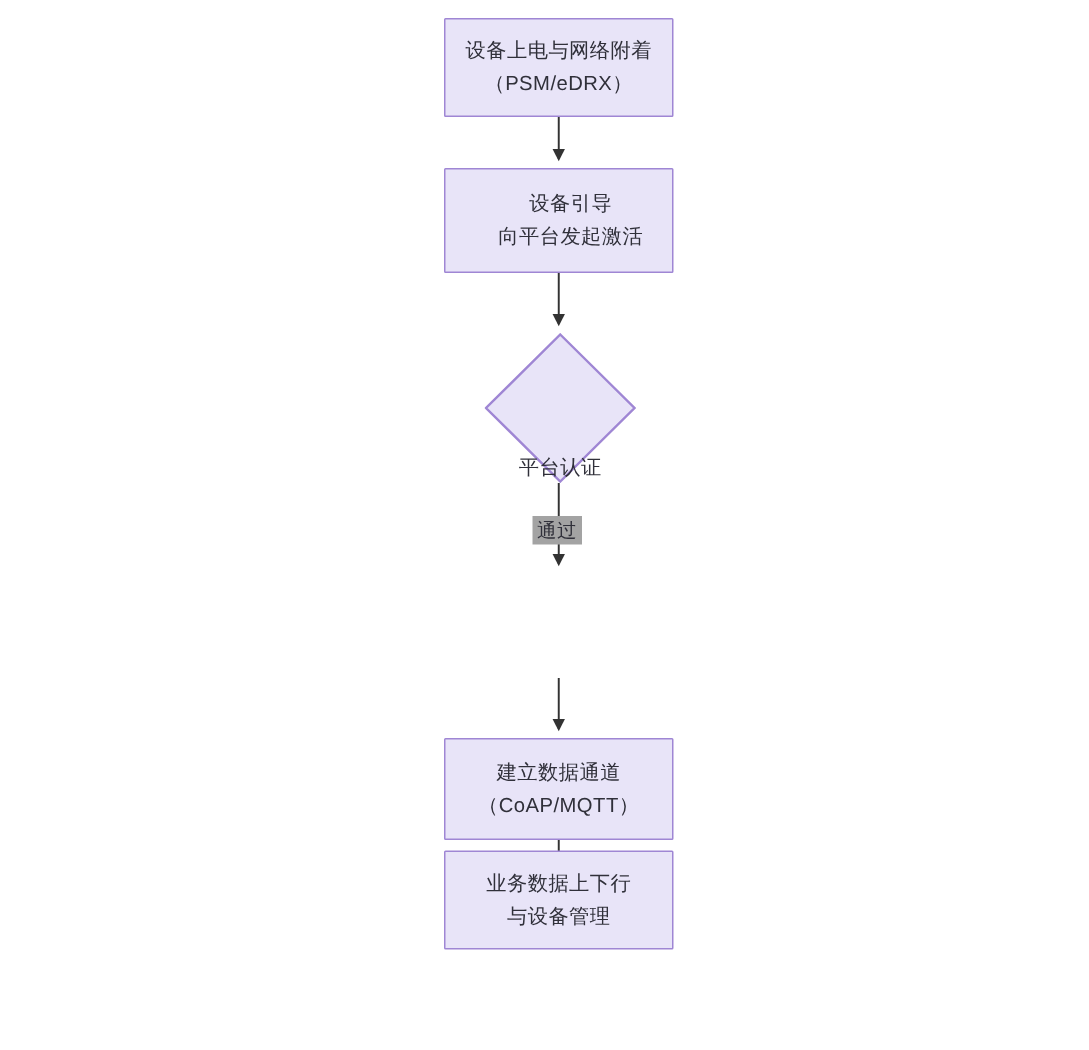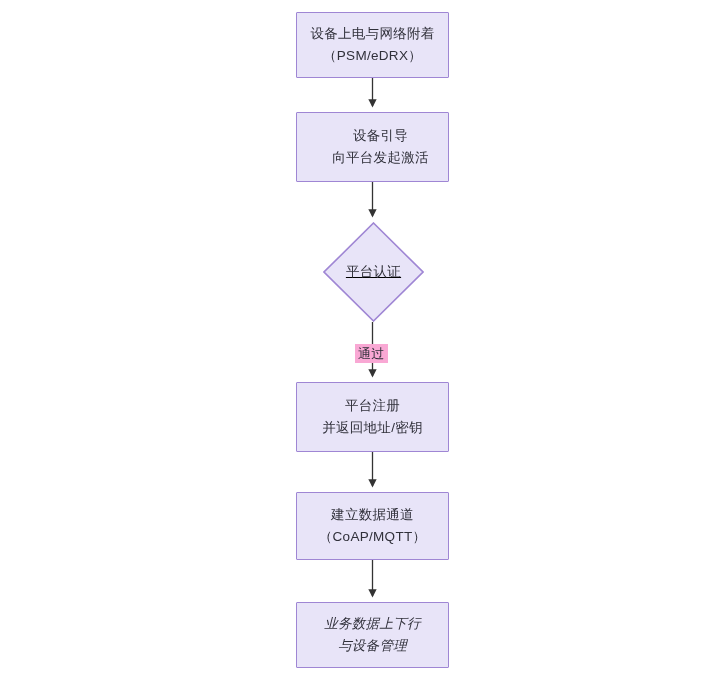--- a/index.html
+++ b/index.html
@@ -46,42 +46,41 @@
   .node-label {
     font-size: 13.5px;
     line-height: 22px;
     color: #30303a;
     white-space: pre-line;
     letter-spacing: 0.3px;
   }
   .node-decision {
     position: absolute;
     display: flex;
-    align-items: center;
+    align-items: flex-end;
     justify-content: center;
-    text-decoration: underline;
   }
   .diamond-shape {
     position: absolute;
     left: 0;
     top: 0;
     width: 100%;
     height: 100%;
   }
   .decision-label {
     position: relative;
     font-size: 13.5px;
     line-height: 20px;
     color: #30303a;
     letter-spacing: 0.3px;
     z-index: 2;
   }
   .edge-label {
     position: absolute;
-    background: #f9a8d4;
+    background: #a3a3a3;
     font-size: 13px;
     line-height: 17px;
     color: #30303a;
     padding: 1px 3px;
     letter-spacing: 0.3px;
     white-space: nowrap;
   }
 </style>
 </head>
 <body>
@@ -118,28 +117,24 @@
 
   <div class="node-decision" style="left:323px; top:222px; width:101px; height:100px;">
     <svg class="diamond-shape" viewBox="0 0 101 100" preserveAspectRatio="none" xmlns="http://www.w3.org/2000/svg">
       <polygon points="50.5,1 100,50 50.5,99 1,50" fill="#e8e4f8" stroke="#9f86d4" stroke-width="1.6"></polygon>
     </svg>
     <div class="decision-label">平台认证</div>
   </div>
 
   <div class="edge-label" style="left:355px; top:344px;">通过</div>
 
-  <div class="node node-process" style="left:296px; top:382px; width:153px; height:70px;">
-    <div class="node-label">平台注册
-并返回地址/密钥</div>
-  </div>
 
   <div class="node node-process" style="left:296px; top:492px; width:153px; height:68px;align-items:center;">
     <div class="node-label">建立数据通道
 （CoAP/MQTT）</div>
   </div>
 
-  <div class="node node-process" style="left:296px; top:602px; width:153px; height:66px;font-style:italic;">
+  <div class="node node-process" style="left:296px; top:567px; width:153px; height:66px;">
     <div class="node-label">业务数据上下行
 与设备管理</div>
   </div>
 
 </div>
 
 </body></html>

